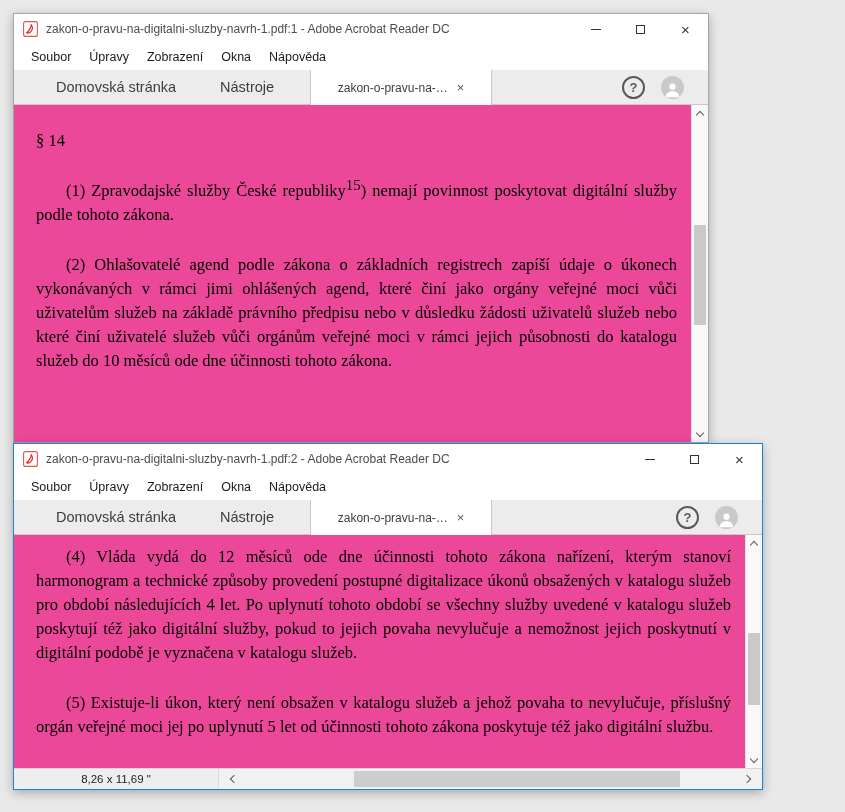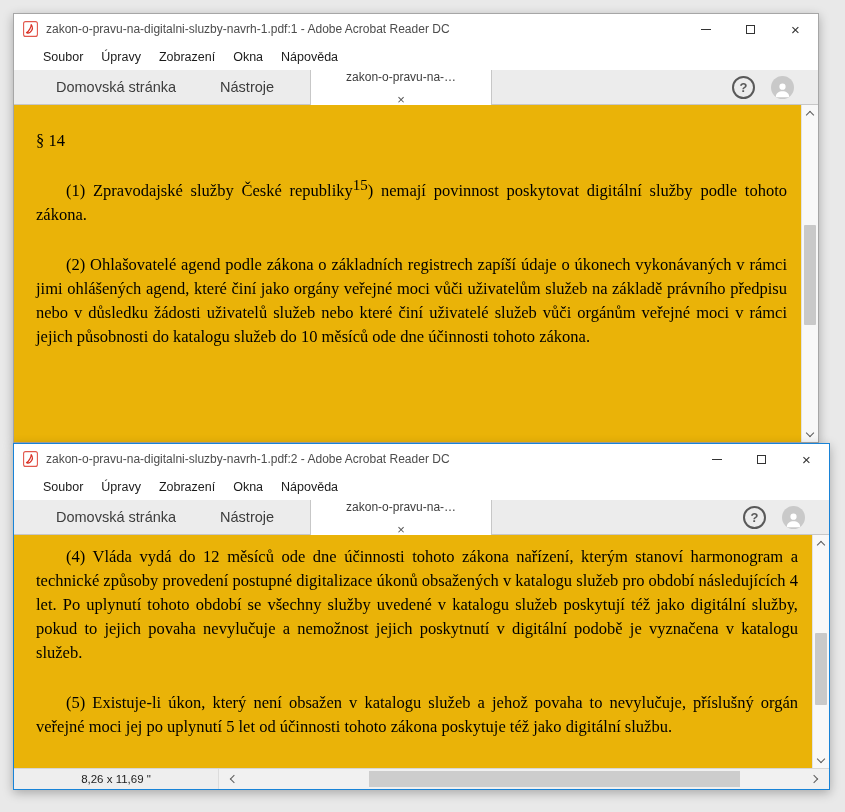--- a/index.html
+++ b/index.html
@@ -7,55 +7,55 @@
   body {
     background:#e9e9e9;
     font-family:"Liberation Sans", sans-serif;
     overflow:hidden; position:relative;
   }
   .window {
     position:absolute; background:#fff;
     display:flex; flex-direction:column;
     box-shadow:0 3px 10px rgba(0,0,0,.28);
   }
-  .window.inactive { left:13px; top:13px; width:806px; height:430px; border:1px solid #a6a6a6; z-index:1; }
-  .window.active   { left:13px; top:443px; width:817px; height:347px; border:1px solid #1883d7; z-index:2;justify-content:flex-end; }
+  .window.inactive { left:13px; top:13px; width:696px; height:430px; border:1px solid #a6a6a6; z-index:1; }
+  .window.active   { left:13px; top:443px; width:750px; height:347px; border:1px solid #1883d7; z-index:2;justify-content:flex-end; }
 
   
   .titlebar { height:30px; background:#fff; display:flex; align-items:center; padding-left:9px; flex:0 0 auto; }
   .pdficon { width:16px; height:17px; margin-right:7px; display:flex; }
   .titletext { font-size:12px; color:#4c4c4c; white-space:nowrap; overflow:hidden; }
   .controls { margin-left:auto; display:flex; height:100%; }
   .ctrl { width:45px; height:100%; display:flex; align-items:center; justify-content:center; color:#1a1a1a; cursor:default; }
   .minglyph { width:10px; border-top:1px solid #333; display:inline-block; }
   .maxglyph { width:9px; height:9px; border:1px solid #333; display:inline-block; }
   .closeglyph { font-size:15px; line-height:1; color:#333; font-weight:400; }
 
   
-  .menubar { height:26px; background:#fff; display:flex; align-items:center; padding-left:20px; flex:0 0 auto; }
+  .menubar { height:26px; background:#fff; display:flex; align-items:center; padding-left:8px; flex:0 0 auto; }
   .menuitem { font-size:12.5px; color:#1b1b1b; padding:0 9px; line-height:26px; }
 
   
   .tabbar { height:35px; background:#ececec; border-bottom:1px solid #c7c7c7; display:flex; align-items:stretch; padding-left:20px; flex:0 0 auto; }
   .tab.plain { font-size:14.5px; color:#3d3d3d; padding:12px 22px; display:flex; align-items:center; }
   .tab.doc {
     margin-left:14px; width:182px; background:#fff;
     border-left:1px solid #c7c7c7; border-right:1px solid #c7c7c7;
     display:flex; align-items:center; justify-content:center; gap:9px;
-    font-size:12px; color:#3d3d3d; margin-bottom:-1px;flex-direction:column;
+    font-size:12px; color:#3d3d3d; margin-bottom:-1px;
   }
   .tabclose { font-size:13px; color:#555; line-height:1; }
   .tabspacer { flex:1; }
   .circle { width:23px; height:23px; border-radius:50%; align-self:center; display:flex; align-items:center; justify-content:center; flex:0 0 auto; }
   .circle.help { border:2px solid #595959; color:#595959; font-size:13px; font-weight:bold; margin-right:16px; }
   .circle.user { background:#c9c9c9; margin-right:24px; overflow:hidden; }
   .circle.user svg { width:17px; height:17px; margin-top:4px; }
 
   
-  .docwrap { flex:1 1 auto; display:flex; min-height:0; background:#eab308; }
+  .docwrap { flex:1 1 auto; display:flex; min-height:0; background:#ec4899; }
   .docarea {
     flex:1; overflow:hidden; padding:10px 14px 0 22px;
     font-family:"Liberation Serif","DejaVu Serif",serif;
     font-size:16.5px; line-height:24px; color:#000; text-align:justify;
   }
   .docarea p { text-indent:30px; margin-bottom:26px; }
   .dochead { text-align:center; font-weight:bold; font-size:17px; text-indent:0 !important; margin-bottom:14px !important; }
   sup { font-size:15px; line-height:0; vertical-align:super; }
 
   .vscroll { width:17px; background:#f8f8f8; border-left:1px solid #e2e2e2; position:relative; flex:0 0 auto; display:flex; flex-direction:column; justify-content:space-between; align-items:center; }

